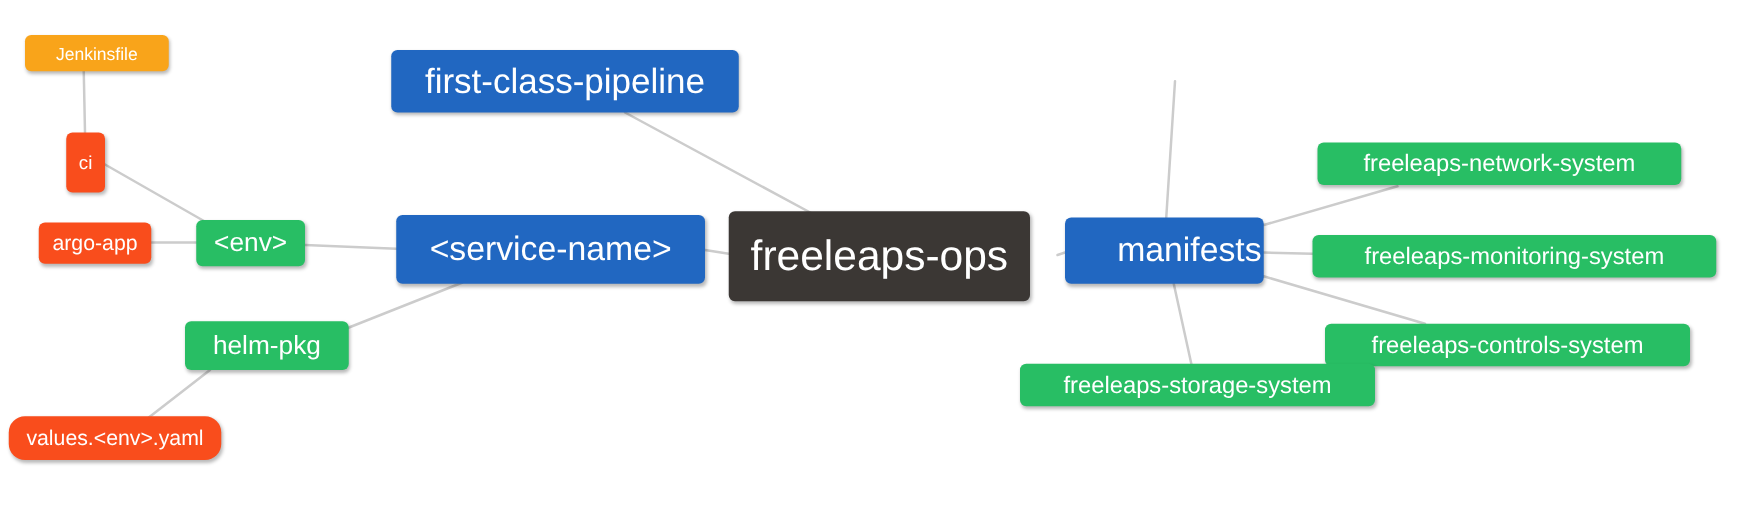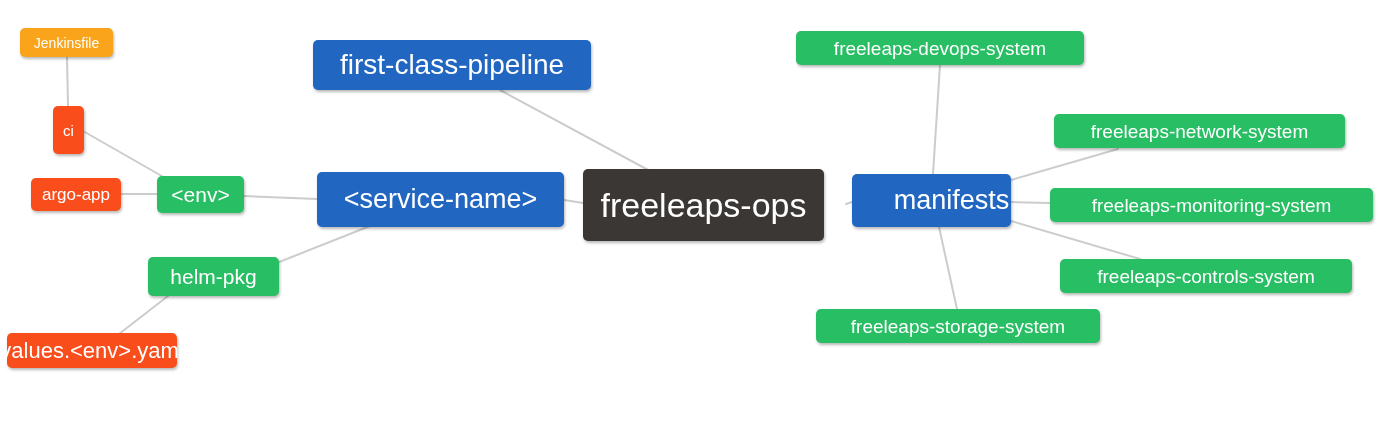--- a/index.html
+++ b/index.html
@@ -56,43 +56,42 @@
     <line x1="500" y1="90" x2="650" y2="171"></line>
     <line x1="564" y1="200" x2="583" y2="203"></line>
     <line x1="846" y1="204" x2="852" y2="202"></line>
     <line x1="933" y1="174" x2="940" y2="65"></line>
     <line x1="1011" y1="180" x2="1118" y2="149"></line>
     <line x1="1011" y1="202" x2="1050" y2="203"></line>
     <line x1="1011" y1="221" x2="1140" y2="259"></line>
     <line x1="939" y1="227" x2="957" y2="309"></line>
   </svg>
 
-  <div class="node c-orange" style="left:20px;  top:28px;  width:93px;  height:29px; font-size:14px;">Jenkinsfile</div>
+  <div class="node c-orange" style="left:20px;  top:28px;  width:115px;  height:29px; font-size:14px;">Jenkinsfile</div>
 
   <div class="node c-red" style="left:53px;  top:106px; width:31px;  height:48px; font-size:15px;">ci</div>
 
   <div class="node c-red" style="left:31px;  top:178px; width:90px;  height:33px; font-size:17px;">argo-app</div>
 
   <div class="node c-green" style="left:157px; top:176px; width:87px;  height:37px; font-size:21px;">&lt;env&gt;</div>
 
   <div class="node c-green" style="left:148px; top:257px; width:131px; height:39px; font-size:21px;">helm-pkg</div>
 
-  <div class="node c-red" style="left:7px;   top:333px; width:170px; height:35px; font-size:22px;">values.&lt;env&gt;.yaml</div>
+  <div class="node c-red" style="left:7px;   top:333px; width:170px; height:35px; font-size:17px;border-radius:13px;">values.&lt;env&gt;.yaml</div>
 
   <div class="node c-blue" style="left:313px; top:40px;  width:278px; height:50px; font-size:28px;">first-class-pipeline</div>
 
   <div class="node c-blue" style="left:317px; top:172px; width:247px; height:55px; font-size:27px;">&lt;service-name&gt;</div>
 
   <div class="node c-dark" style="left:583px; top:169px; width:241px; height:72px; font-size:34px;">freeleaps-ops</div>
 
   <div class="node c-blue" style="left:852px; top:174px; width:159px; height:53px; font-size:27px;padding-left:40px;">manifests</div>
 
-  <div class="node c-green" style="left:796px; top:31px;  width:288px; height:34px; font-size:19px;">freeleaps-devops-system</div>
 
   <div class="node c-green" style="left:1054px; top:114px; width:291px; height:34px; font-size:19px;">freeleaps-network-system</div>
 
   <div class="node c-green" style="left:1050px; top:188px; width:323px; height:34px; font-size:19px;">freeleaps-monitoring-system</div>
 
   <div class="node c-green" style="left:1060px; top:259px; width:292px; height:34px; font-size:19px;">freeleaps-controls-system</div>
 
-  <div class="node c-green" style="left:816px; top:309px; width:284px; height:34px; font-size:19px;">freeleaps-storage-system</div>
+  <div class="node c-green" style="left:816px; top:291px; width:284px; height:34px; font-size:19px;">freeleaps-storage-system</div>
 
 </div>
 
 </body></html>

